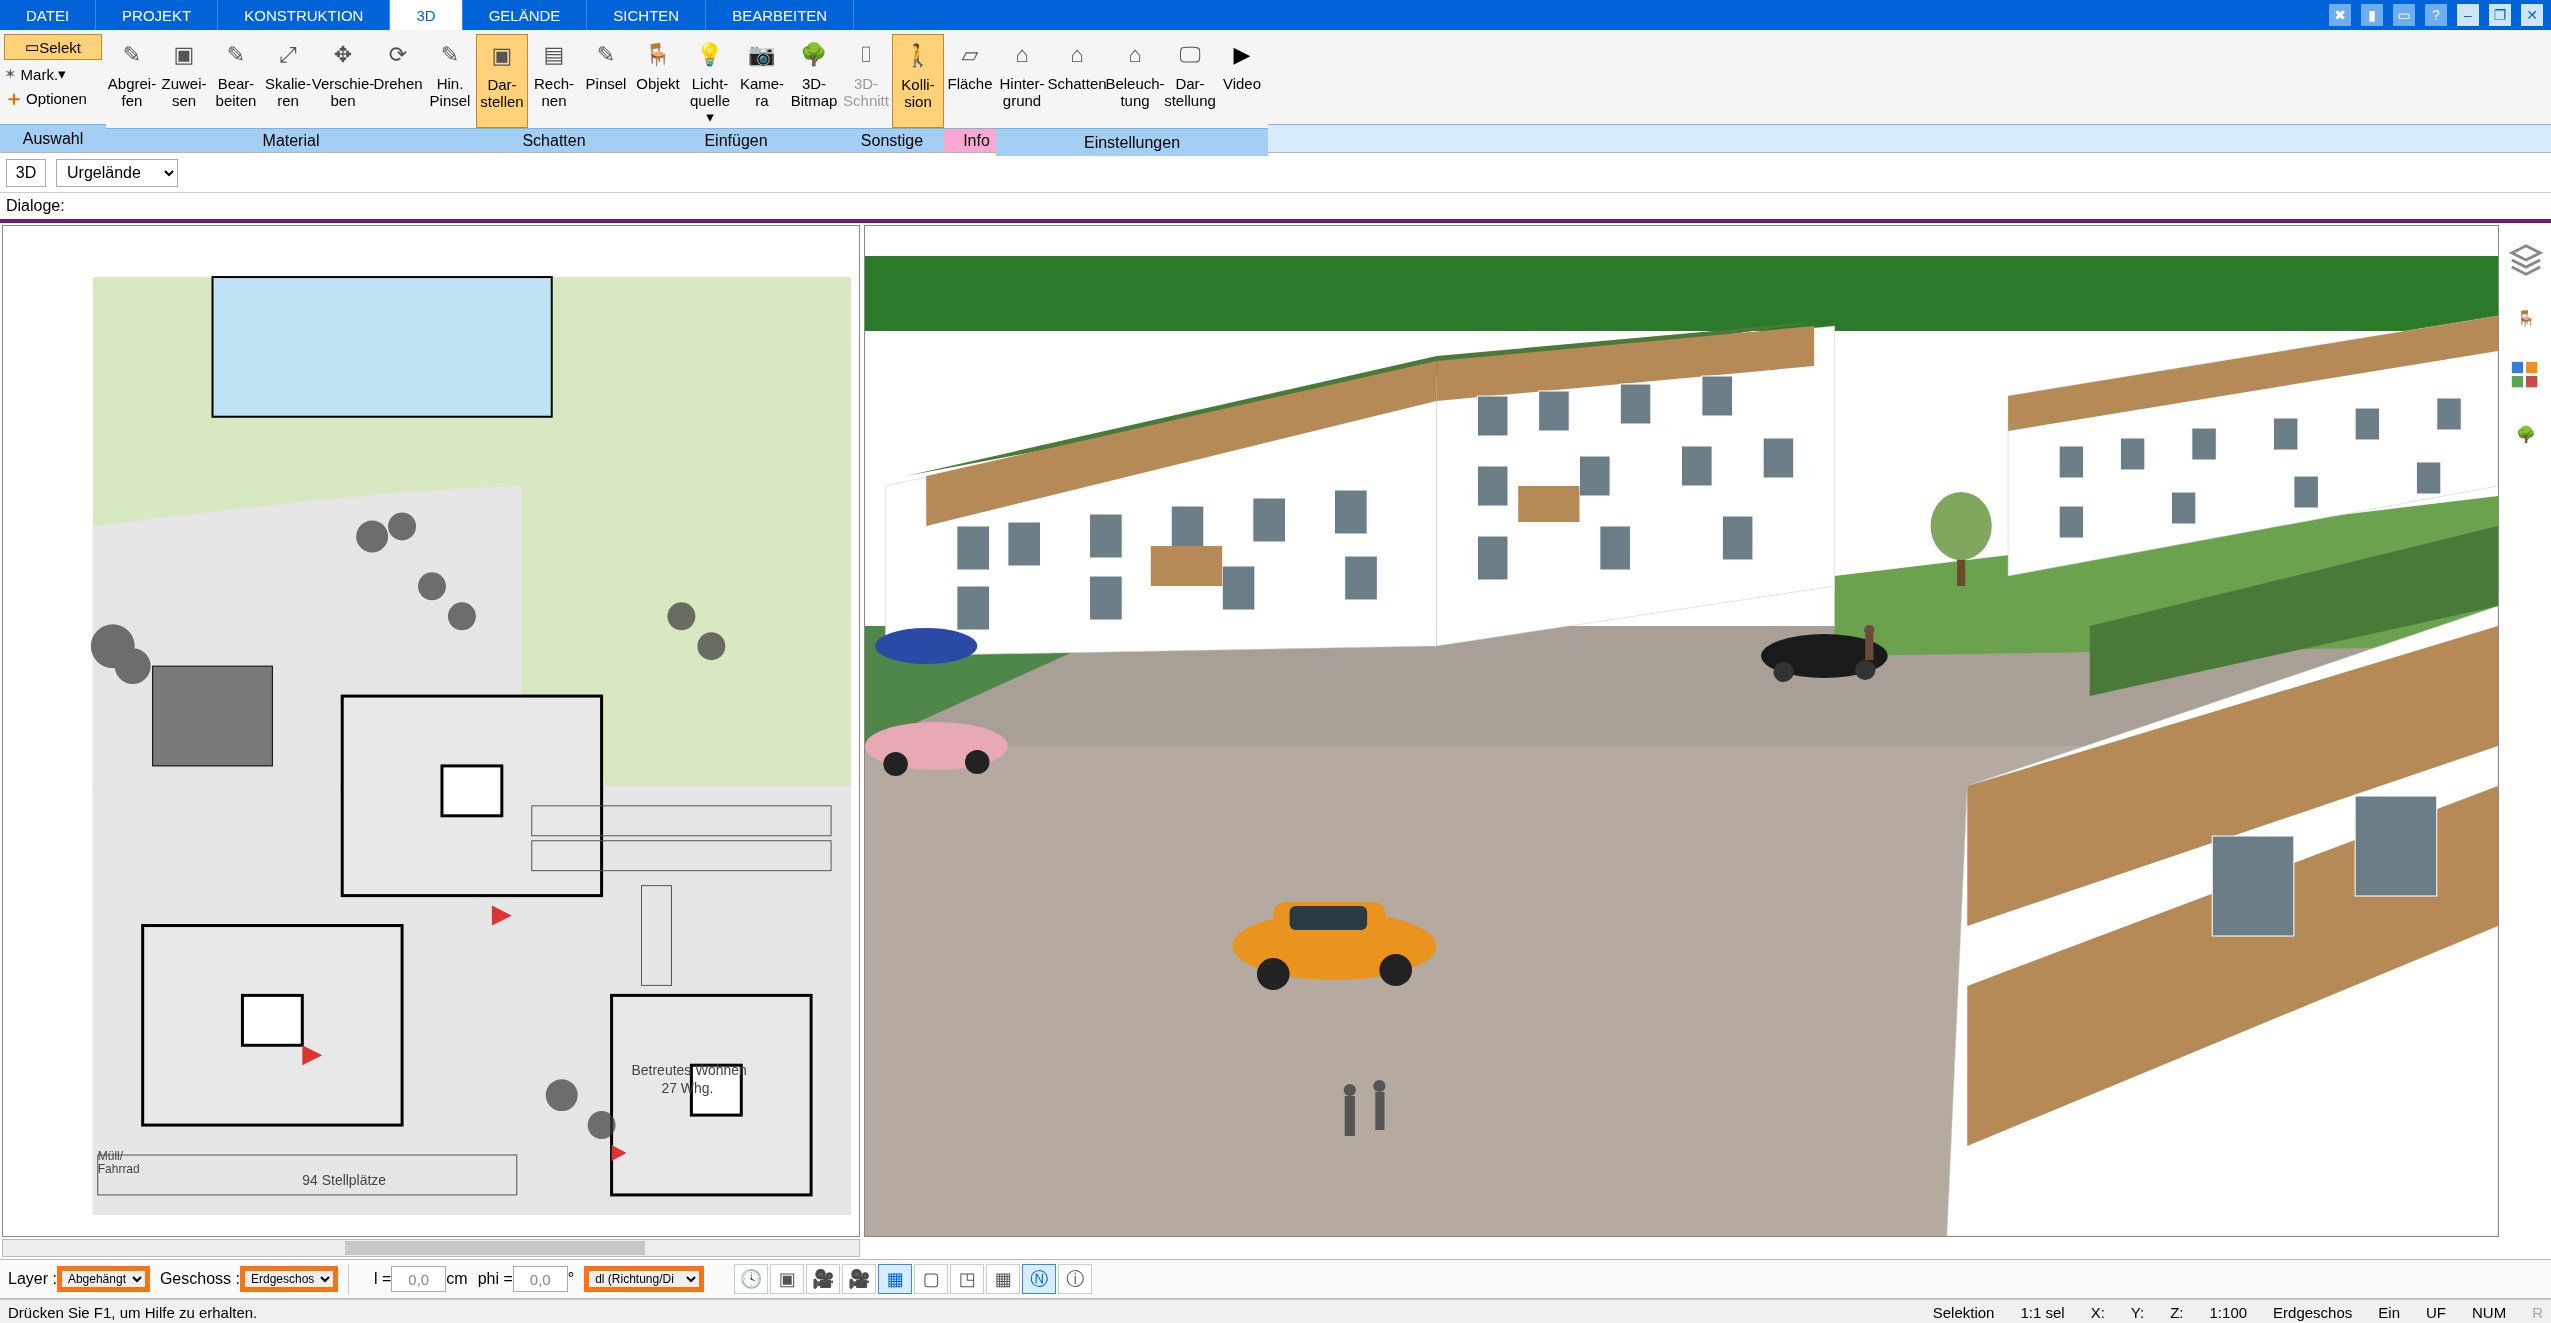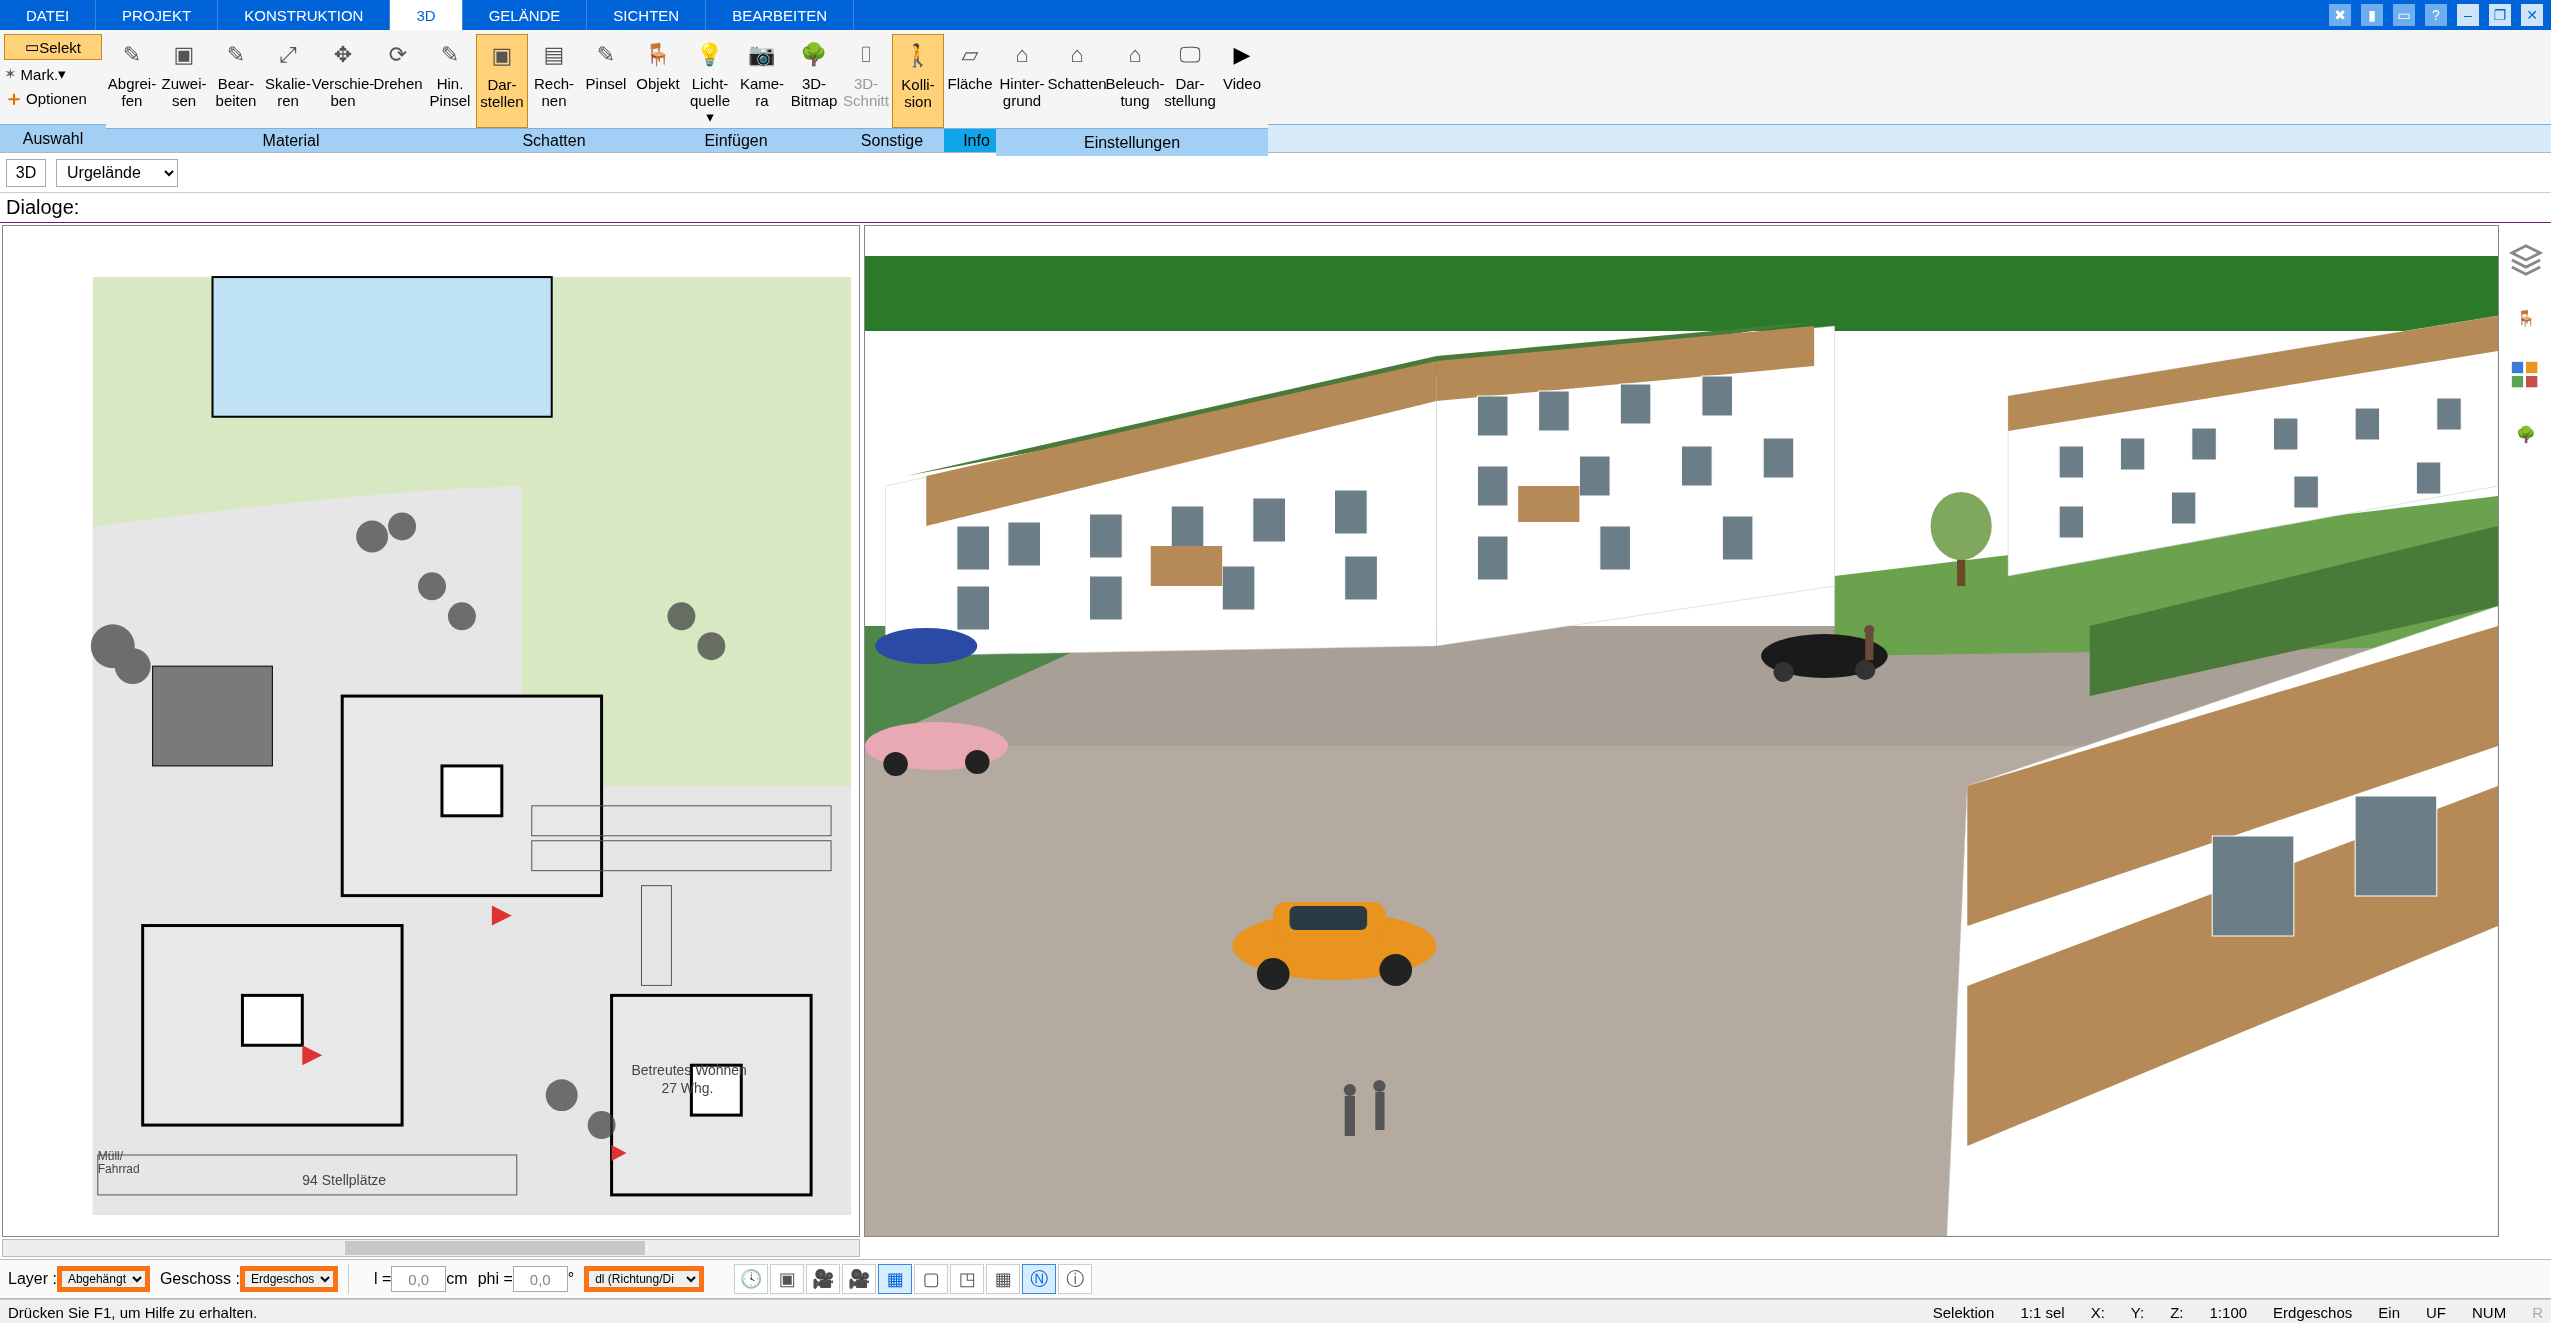--- a/index.html
+++ b/index.html
@@ -15,36 +15,36 @@
 .tabstrip .sysicons .ctrl { background: #d0e4f8; color: #0064d8; }
 
 
 .ribbon { height: 123px; background: #f5f5f5; border-bottom: 1px solid #b5b5b5; display: flex; }
 .selcol { width: 106px; display: flex; flex-direction: column; }
 .selbtn { height: 26px; margin: 4px 4px 2px 4px; background: #ffd27a; border: 1px solid #c48a1f; display: flex; align-items: center; justify-content: center; font-size: 15px; }
 .selrow { height: 24px; margin: 0 4px; display: flex; align-items: center; font-size: 15px; }
 .selrow .plus { color: #e07000; font-weight: bold; font-size: 20px; margin-right: 2px; }
 .selrow .glyph { color: #666; margin-right: 4px; }
 .grouplabel { height: 28px; background: #a3cff5; display: flex; align-items: center; justify-content: center; font-size: 16px; border-top: 1px solid #7db2e0; }
-.grouplabel.info { background: #0ea5e9; padding-left: 13px; }
+.grouplabel.info { background: #f9a8d4; padding-left: 13px; }
 .rgroup { display: flex; flex-direction: column; }
 .rbtns { flex: 1; display: flex; align-items: flex-start; padding-top: 4px; }
 .rbtn { width: 52px; height: 94px; display: flex; flex-direction: column; align-items: center; justify-content: flex-start; padding-top: 4px; font-size: 15px; line-height: 1.1; text-align: center; }
 .rbtn.wide { width: 58px; }
 .rbtn.active { background: #ffd27a; border: 1px solid #c48a1f; }
 .rbtn.disabled { color: #999; }
 .ricon { width: 34px; height: 34px; margin-bottom: 4px; display: flex; align-items: center; justify-content: center; font-size: 22px; color: #555; }
 
 
 .ctxbar { height: 40px; border-bottom: 1px solid #ccc; display: flex; align-items: center; padding: 0 6px; gap: 10px; font-size: 16px; }
 .ctxbar select, .ctxbar .sel { height: 28px; border: 1px solid #aaa; padding: 0 20px 0 6px; background: #fff; font-size: 16px; }
 .ctxbar .mode { width: 40px; height: 28px; border: 1px solid #aaa; display: flex; align-items: center; justify-content: center; }
 
 
-.dlgbar { height: 30px; border-bottom: 1px solid #701a75; display: flex; align-items: center; padding: 0 6px; font-size: 20px; }
+.dlgbar { height: 30px; border-bottom: 4px solid #701a75; display: flex; align-items: center; padding: 0 6px; font-size: 16px; }
 
 
 .main { display: flex; height: 1016px; }
 .pane { position: relative; background: #fff; border: 1px solid #888; margin: 2px; }
 .pane.left { width: 858px; }
 .pane.right { flex: 1; }
 .pane svg { width: 100%; height: 100%; display: block; }
 .rpalette { width: 50px; display: flex; flex-direction: column; align-items: center; gap: 24px; padding-top: 20px; }
 .rpalette .pi { width: 34px; height: 34px; display: flex; align-items: center; justify-content: center; color: #888; }
 

